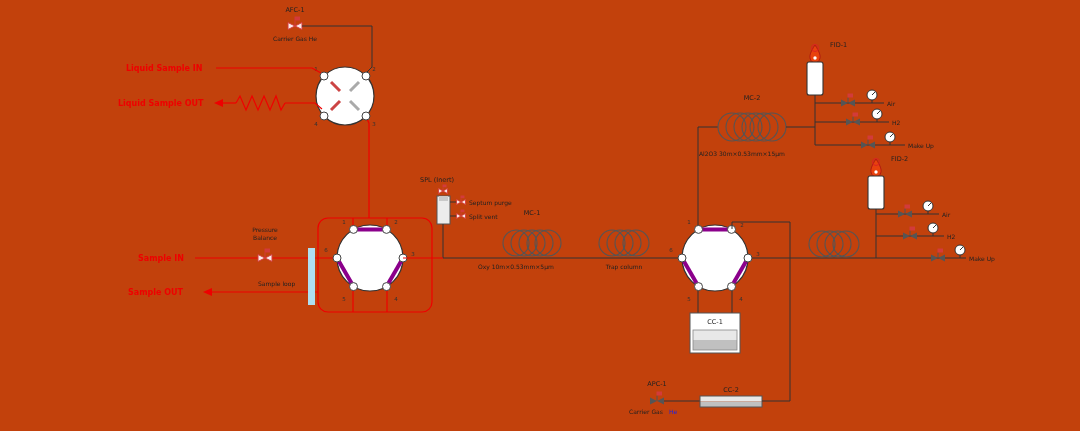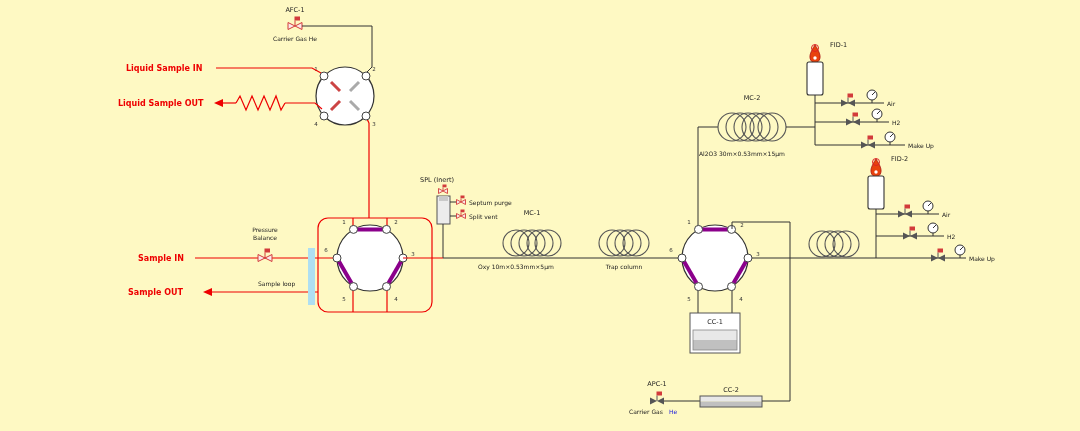--- a/index.html
+++ b/index.html
@@ -1,16 +1,16 @@
 <!DOCTYPE html>
 <html><head>
 <meta charset="utf-8">
 <style>
   html,body{margin:0;padding:0;background:#fff;}
-  .canvas{width:1080px;height:431px;position:relative;background:#fef9c3;}
+  .canvas{width:1080px;height:431px;position:relative;background:#c2410c;}
   svg text{font-family:"DejaVu Sans",sans-serif;fill:#222;}
   .lbl{font-size:6.5px;}
   .sm{font-size:6px;}
   .num{font-size:5.5px;fill:#333;}
   .red{fill:#ee0000;font-weight:bold;font-size:8px;}
   .blue{fill:#2222dd;}
   .ln{stroke:#333;stroke-width:1;fill:none;}
   .rln{stroke:#ee0000;stroke-width:1.2;fill:none;}
   .coil{fill:none;stroke:#555;stroke-width:1.1;}
   .port{fill:#fff;stroke:#444;stroke-width:1;}

